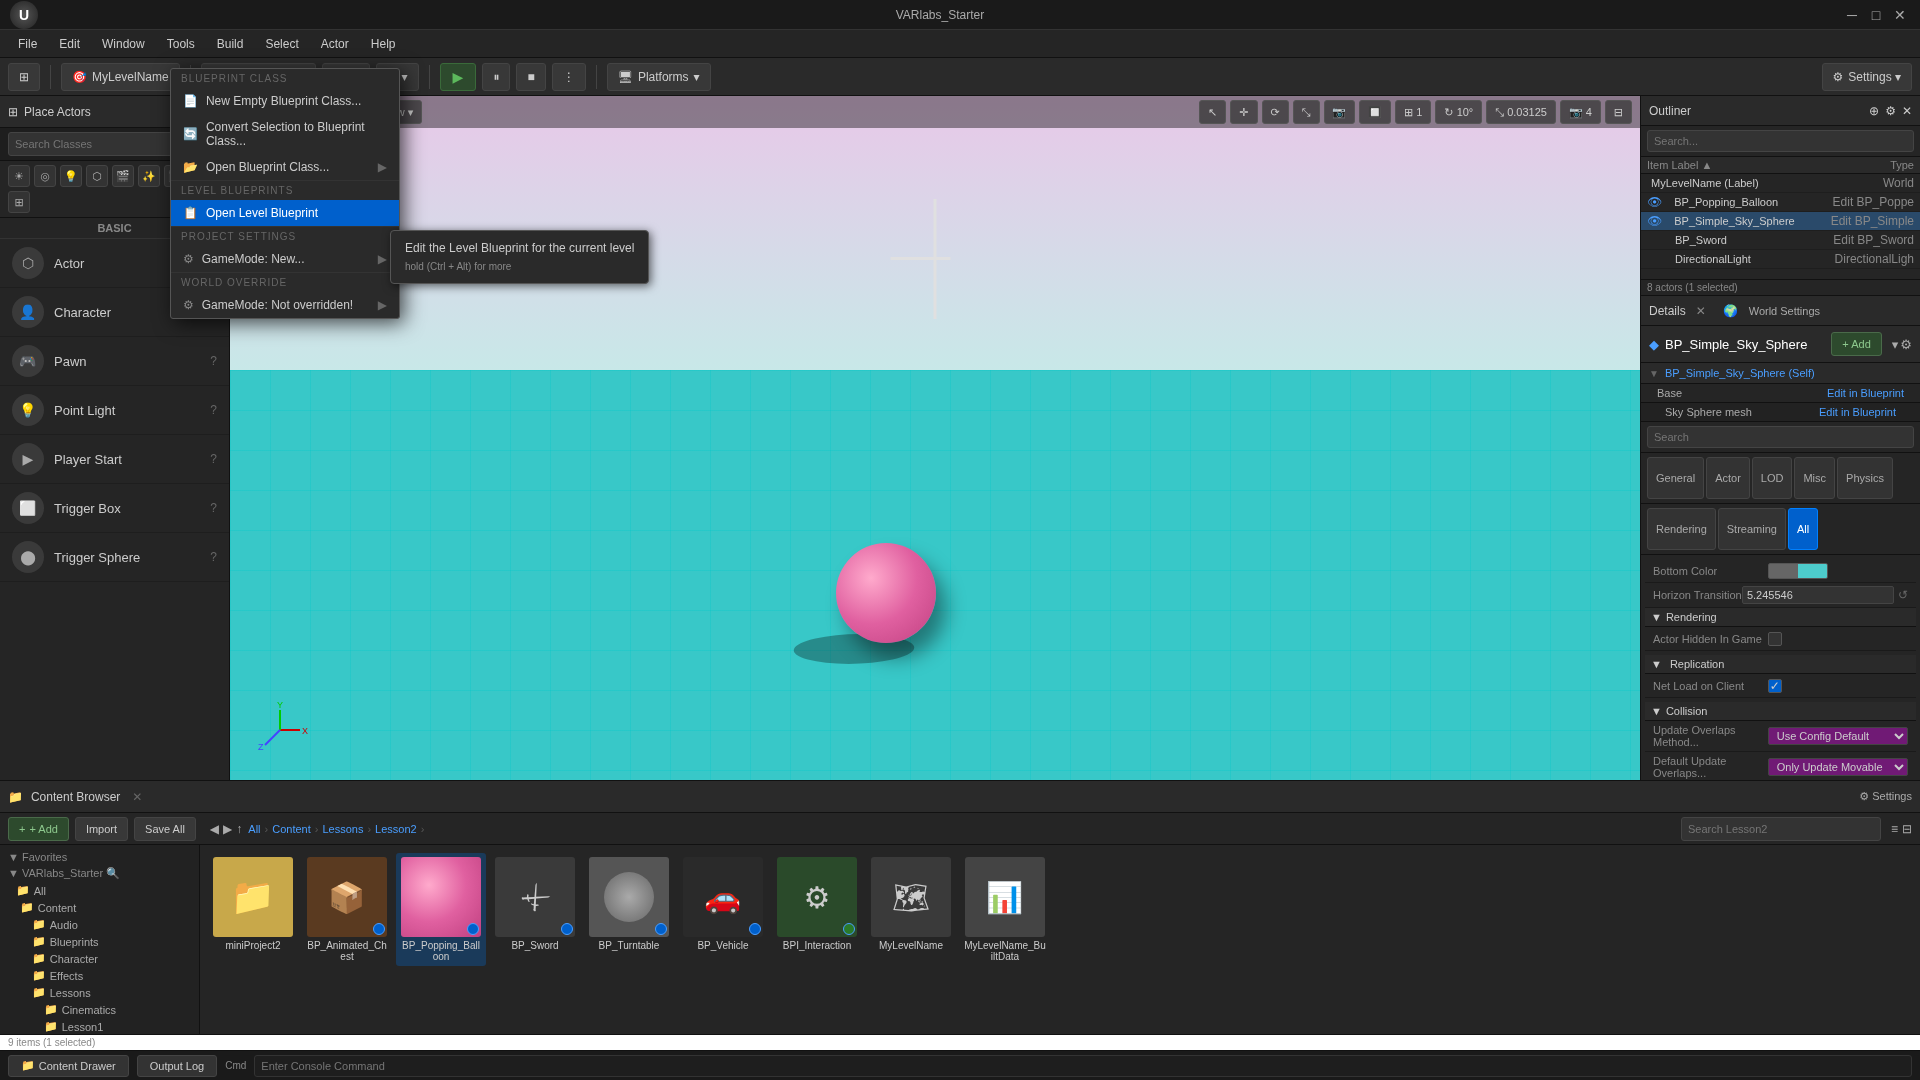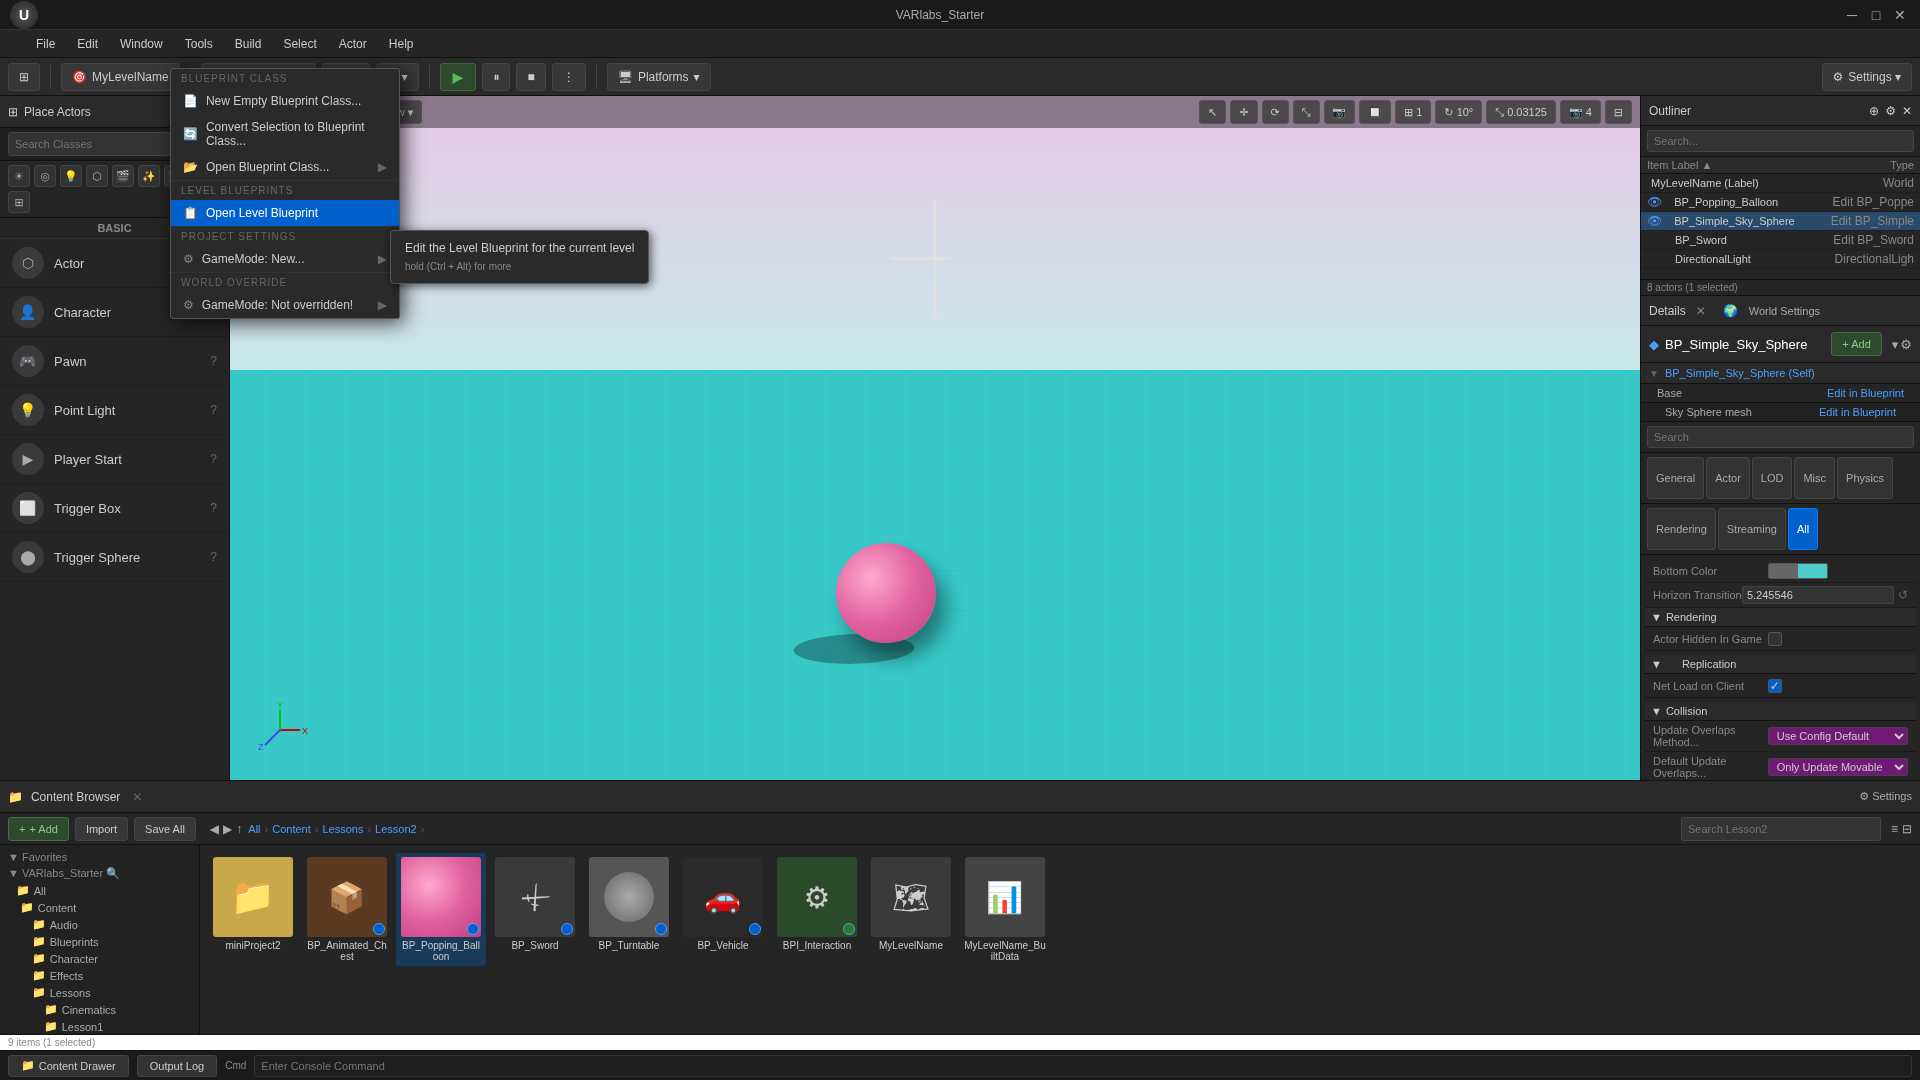--- a/index.html
+++ b/index.html
@@ -32,21 +32,21 @@
       display: flex; align-items: center; justify-content: center;
       color: #aaa; cursor: pointer; font-size: 14px;
     }
 
     
     #menu-bar {
       height: 28px;
       background: #252525;
       display: flex;
       align-items: center;
-      padding: 0 26px;
+      padding: 0 8px;
       gap: 2px;
       border-bottom: 1px solid #111;
     }
     .menu-item {
       padding: 4px 10px;
       color: #ccc;
       cursor: pointer;
       border-radius: 3px;
       font-size: 12px;
     }
@@ -1014,21 +1014,21 @@
           </div>
           <div class="detail-row">
             <span class="detail-label">Actor Hidden In Game</span>
             <div class="detail-checkbox"></div>
           </div>
         </div>
 
         <div class="detail-section">
           <div class="detail-section-header">
             <span>▼</span>
-            <span style="margin-left:20px;">Replication</span>
+            <span style="margin-left:8px;">Replication</span>
           </div>
           <div class="detail-row">
             <span class="detail-label">Net Load on Client</span>
             <div class="detail-checkbox checked">✓</div>
           </div>
         </div>
 
         <div class="detail-section">
           <div class="detail-section-header">
             <span>▼</span>

